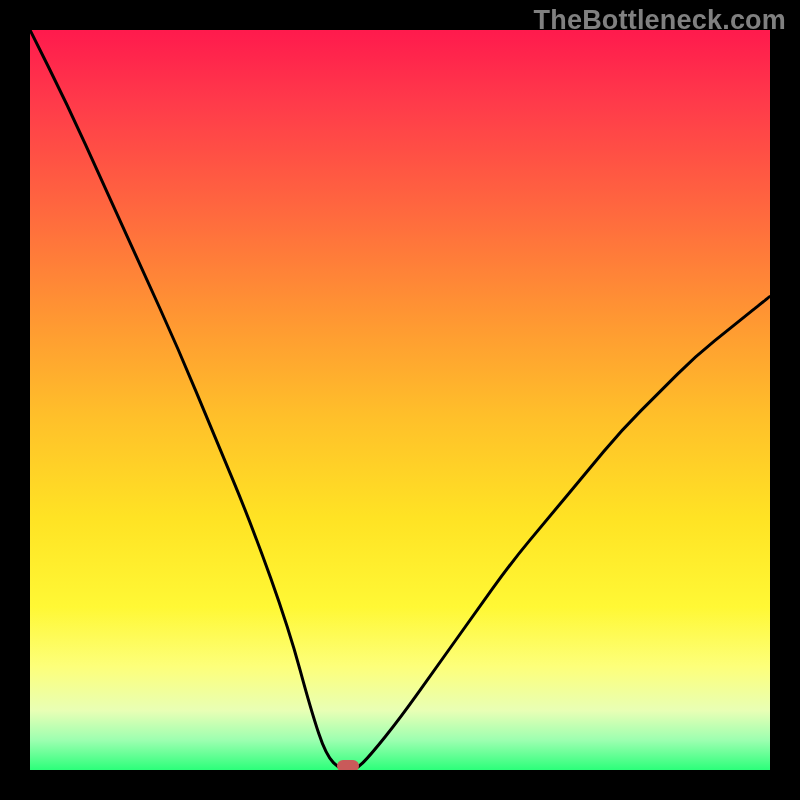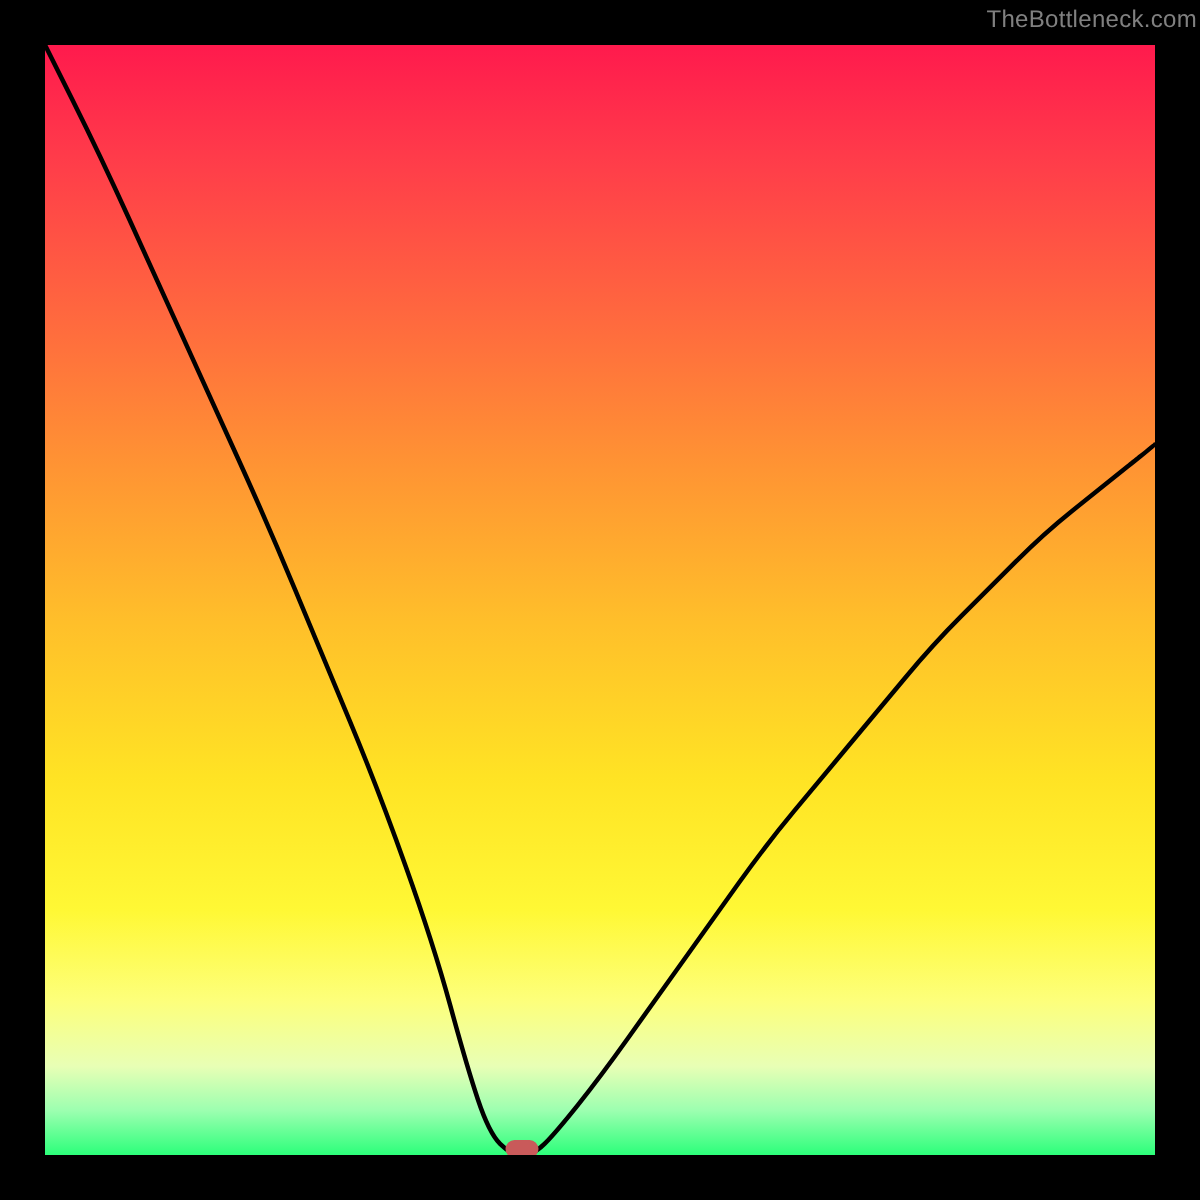--- a/index.html
+++ b/index.html
@@ -47,24 +47,24 @@
     position: absolute;
     width: 22px;
     height: 12px;
     border-radius: 6px;
     background: #c95a5a;
     transform: translate(-50%, -50%);
   }
   .watermark {
     position: absolute;
     top: 5px;
-    right: 2px;
+    right: 14px;
     color: #808080;
-    font-size: 16px;
-    font-weight: 400;
+    font-size: 27px;
+    font-weight: 700;
     letter-spacing: 0.2px;
   }
 </style>
 </head>
 <body>
 
 <div class="frame">
   <div class="watermark">TheBottleneck.com</div>
   <div class="plot-area">
     <svg class="curve" viewBox="0 0 740 740" preserveAspectRatio="none">

